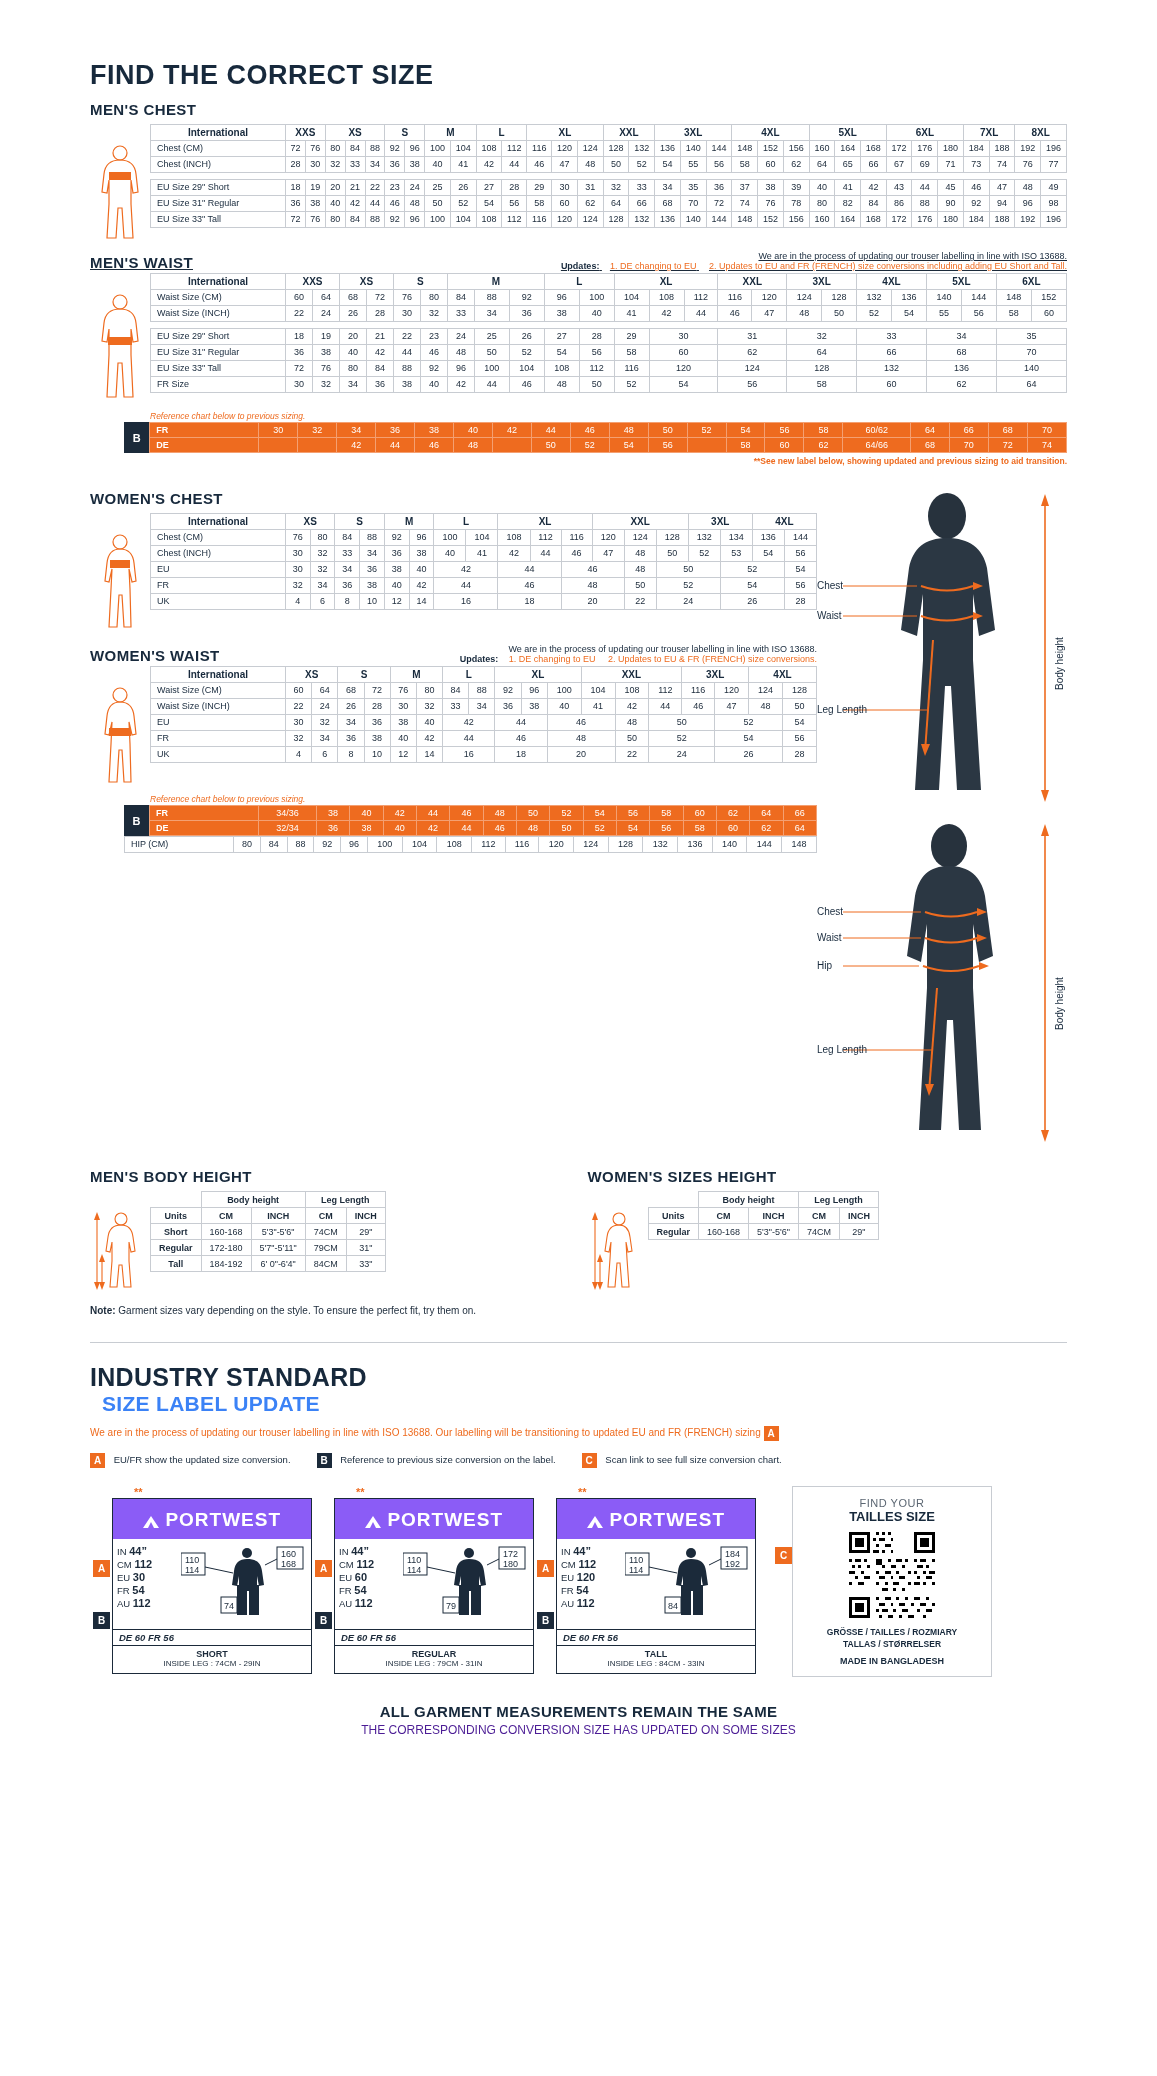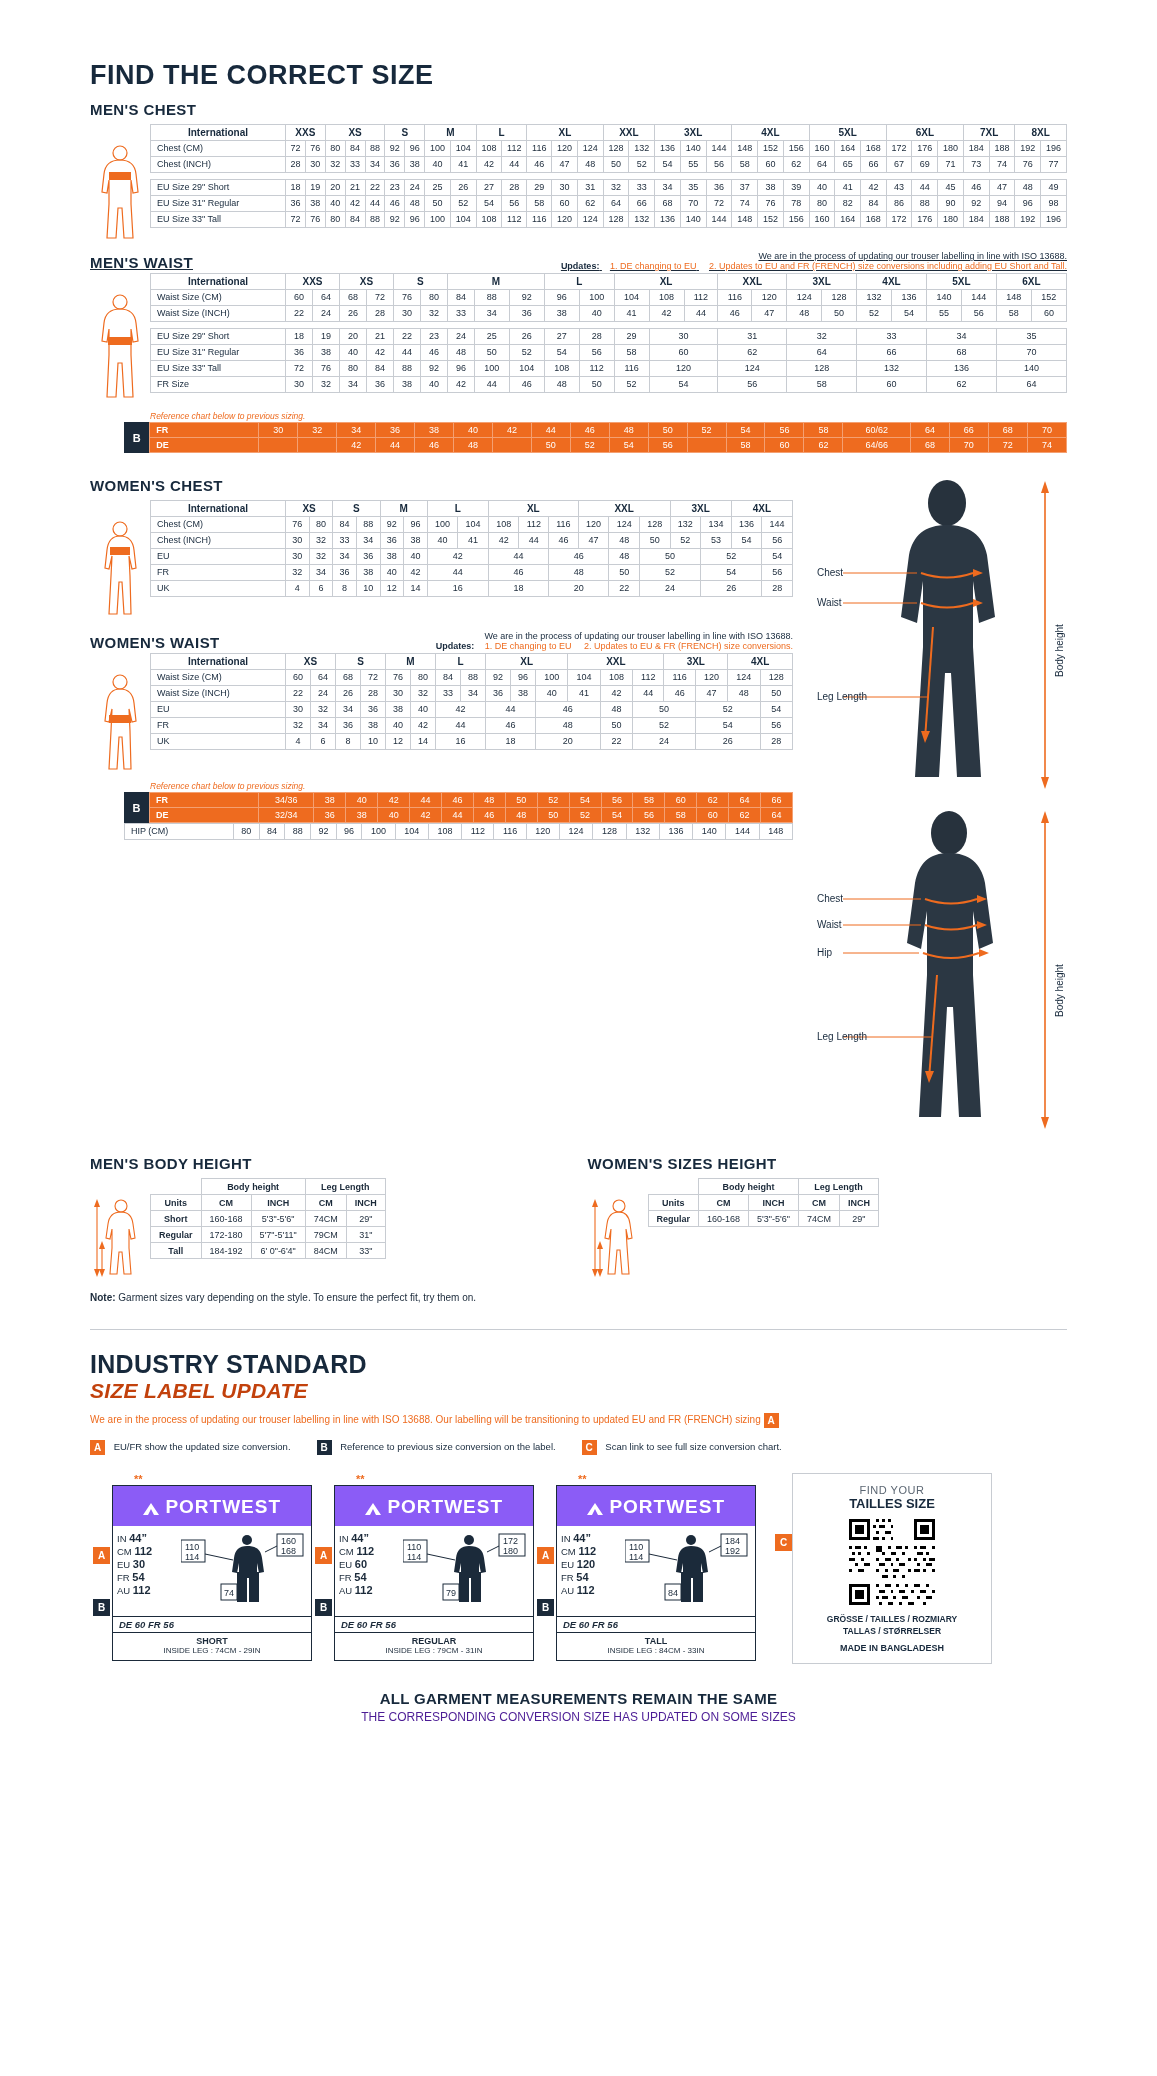--- a/index.html
+++ b/index.html
@@ -54,21 +54,21 @@
   .two-col { display:flex; gap:18px; }
 
   
   table.bh { border-collapse:collapse; font-size:9px; }
   table.bh td, table.bh th { border:1px solid #c8ccd2; text-align:center; padding:2px 8px; height:16px;}
   table.bh th { font-weight:bold; }
 
   hr.div { border:none; border-top:1px solid #c8ccd2; margin:26px 0 20px 0; }
 
   h2.ind { font-size:25px; color:#17293c; margin:0; letter-spacing:.3px; font-weight:bold;}
-  h2.ind2 { font-size:21px; color:#c2410c; margin:0 0 10px 0; letter-spacing:.3px; font-weight:bold;font-style:italic;}
+  h2.ind2 { font-size:21px; color:#3b82f6; margin:0 0 10px 12px; letter-spacing:.3px; font-weight:bold;}
   .ind-line { font-size:10px; color:#ee6b1f; margin-bottom:12px; }
   .tagA { display:inline-block; background:#ee6b1f; color:#fff; font-weight:bold; font-size:10px;
           width:15px; height:15px; line-height:15px; text-align:center; vertical-align:middle;}
   .tagB { display:inline-block; background:#1b2a3a; color:#fff; font-weight:bold; font-size:10px;
           width:15px; height:15px; line-height:15px; text-align:center; vertical-align:middle;}
   .tagC { display:inline-block; background:#ee6b1f; color:#fff; font-weight:bold; font-size:10px;
           width:15px; height:15px; line-height:15px; text-align:center; vertical-align:middle;}
   .keyrow { display:flex; gap:26px; font-size:9.5px; color:#17293c; margin-bottom:18px; align-items:center;}
   .keyrow span.t { margin-left:6px; }
 
@@ -549,22 +549,23 @@
             <td>62</td>
             <td>64/66</td>
             <td>68</td>
             <td>70</td>
             <td>72</td>
             <td>74</td>
       </tr>
     </tbody>
       </table>
   </div>
-
-  <div style="display:flex; gap:24px; margin-top:24px;">
+  <div class="band-note">**See new label below, showing updated and previous sizing to aid transition.</div>
+
+  <div style="display:flex; margin-top:24px;">
     <div style="flex:1; min-width:0;">
 
       <h2 class="sec">WOMEN'S CHEST</h2>
       <div class="row-flex block">
         <div class="figfig">
           <svg width="48" height="96" viewBox="0 0 48 96">
             <g stroke="#ee6b1f" stroke-width="1.2" fill="none">
               <circle cx="24" cy="9" r="7"></circle>
               <path d="M24 16 C16 16 12 21 11 30 L9 48 L13 49 L16 36 L15 56 L13 94 L21 94 L23 62 L26 62 L28 94 L35 94 L34 56 L33 36 L36 49 L40 48 L38 30 C37 21 32 16 24 16 Z"></path>
             </g>

